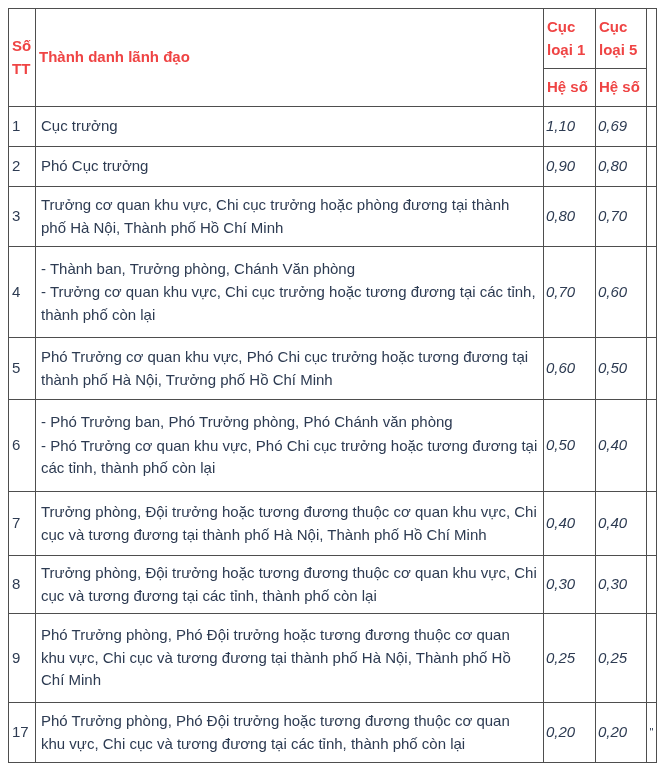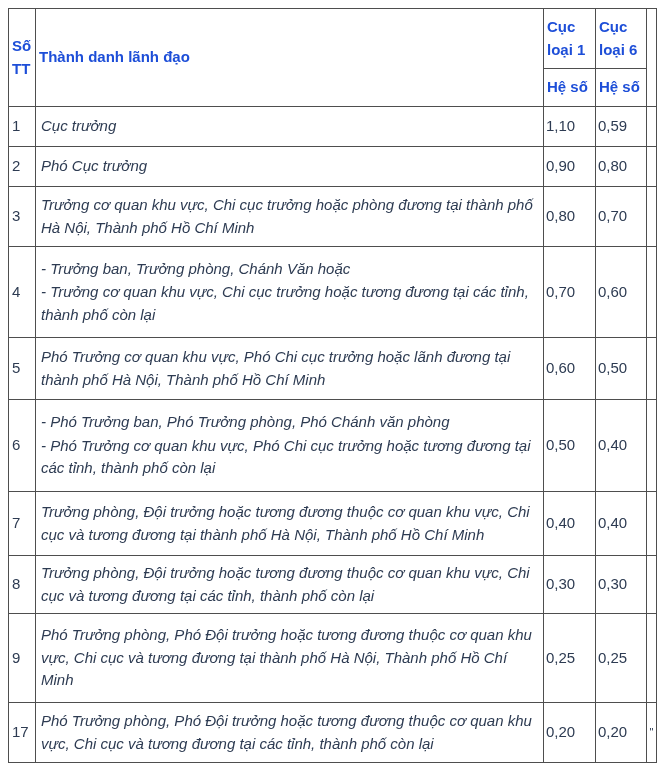--- a/index.html
+++ b/index.html
@@ -25,40 +25,40 @@
   table.coef-table th,
   table.coef-table td {
     border: 1px solid #4e4e4e;
     vertical-align: middle;
     overflow: hidden;
   }
   th.h-stt, th.h-title, th.h-cuc, th.h-heso {
     font-weight: bold;
     text-align: left;
     padding: 2px 3px;
-    color: #1d4ed8;
+    color: #ef4444;
   }
   td.c-stt {
     padding: 2px 3px;
     text-align: left;
   }
   td.c-title {
     padding: 3px 5px;
     text-align: left;
-    font-style: italic;
   }
   td.c-title p {
     margin: 0;
   }
   td.c-title p + p {
     margin-top: 1px;
   }
   td.c-num {
     padding: 2px 2px;
     text-align: left;
+    font-style: italic;
   }
   td.c-extra {
     padding: 0;
     font-size: 11px;
     text-align: center;
   }
   
   col.w-stt   { width: 27px; }
   col.w-title { width: 508px; }
   col.w-cuc1  { width: 52px; }
@@ -75,36 +75,36 @@
         <col class="w-title">
         <col class="w-cuc1">
         <col class="w-cuc2">
         <col class="w-extra">
     </colgroup>
     <thead>
       <tr style="height:60px">
         <th class="h-stt" rowspan="2">Số TT</th>
         <th class="h-title" rowspan="2">Thành danh lãnh đạo</th>
         <th class="h-cuc">Cục loại 1</th>
-        <th class="h-cuc">Cục loại 6</th>
+        <th class="h-cuc">Cục loại 5</th>
         <td class="c-extra" rowspan="2"></td>
       </tr>
       <tr style="height:38px">
         <th class="h-heso">Hệ số</th>
         <th class="h-heso">Hệ số</th>
       </tr>
     </thead>
     <tbody>
       <tr style="height:40px">
         <td class="c-stt">1</td>
         <td class="c-title">
             <p>Cục trưởng</p>
           </td>
         <td class="c-num">1,10</td>
-        <td class="c-num">0,59</td>
+        <td class="c-num">0,69</td>
         <td class="c-extra"></td>
       </tr>
       <tr style="height:40px">
         <td class="c-stt">2</td>
         <td class="c-title">
             <p>Phó Cục trưởng</p>
           </td>
         <td class="c-num">0,90</td>
         <td class="c-num">0,80</td>
         <td class="c-extra"></td>
@@ -114,31 +114,31 @@
         <td class="c-title">
             <p>Trưởng cơ quan khu vực, Chi cục trưởng hoặc phòng đương tại thành phố Hà Nội, Thành phố Hồ Chí Minh</p>
           </td>
         <td class="c-num">0,80</td>
         <td class="c-num">0,70</td>
         <td class="c-extra"></td>
       </tr>
       <tr style="height:91px">
         <td class="c-stt">4</td>
         <td class="c-title">
-          <p>- Trưởng ban, Trưởng phòng, Chánh Văn hoặc</p>
+          <p>- Thành ban, Trưởng phòng, Chánh Văn phòng</p>
           <p>- Trưởng cơ quan khu vực, Chi cục trưởng hoặc tương đương tại các tỉnh, thành phố còn lại</p>
         </td>
         <td class="c-num">0,70</td>
         <td class="c-num">0,60</td>
         <td class="c-extra"></td>
       </tr>
       <tr style="height:62px">
         <td class="c-stt">5</td>
         <td class="c-title">
-            <p>Phó Trưởng cơ quan khu vực, Phó Chi cục trưởng hoặc lãnh đương tại thành phố Hà Nội, Thành phố Hồ Chí Minh</p>
+            <p>Phó Trưởng cơ quan khu vực, Phó Chi cục trưởng hoặc tương đương tại thành phố Hà Nội, Trưởng phố Hồ Chí Minh</p>
           </td>
         <td class="c-num">0,60</td>
         <td class="c-num">0,50</td>
         <td class="c-extra"></td>
       </tr>
       <tr style="height:92px">
         <td class="c-stt">6</td>
         <td class="c-title">
           <p>- Phó Trưởng ban, Phó Trưởng phòng, Phó Chánh văn phòng</p>
           <p>- Phó Trưởng cơ quan khu vực, Phó Chi cục trưởng hoặc tương đương tại các tỉnh, thành phố còn lại</p>

